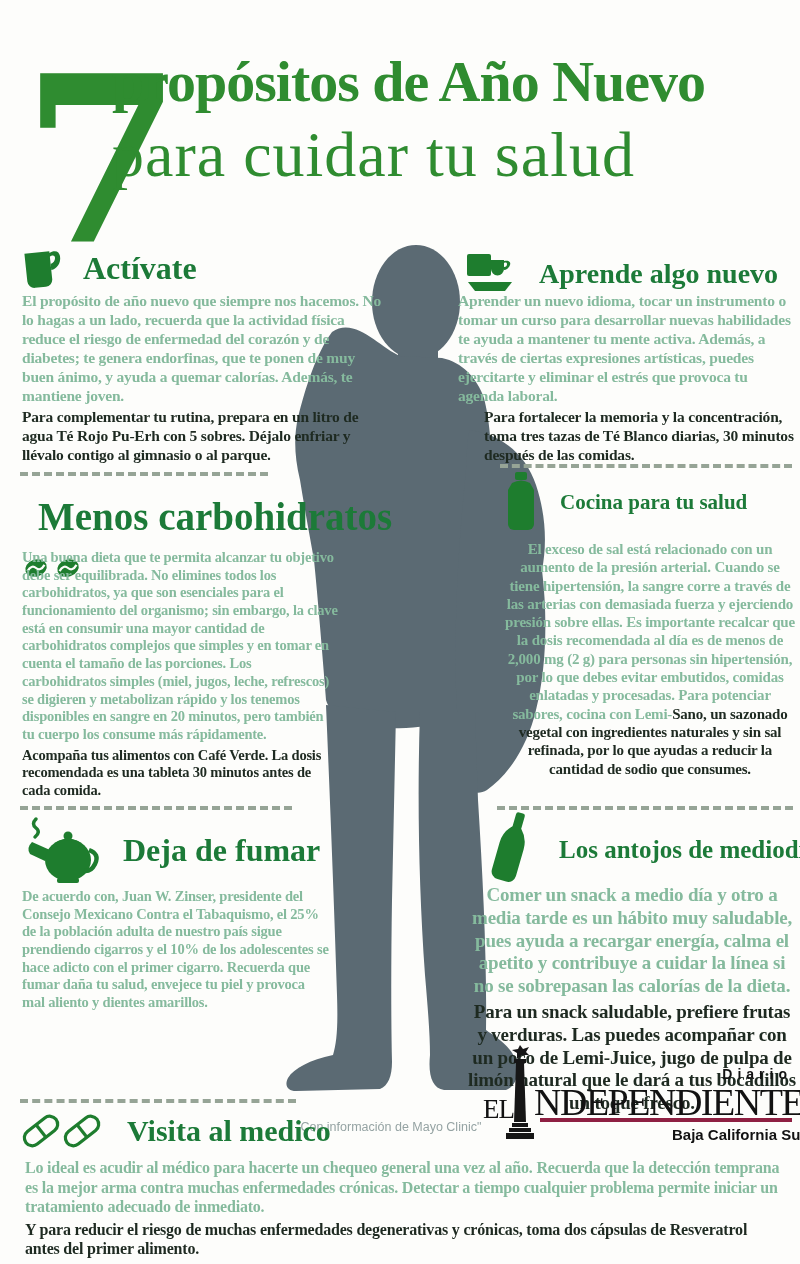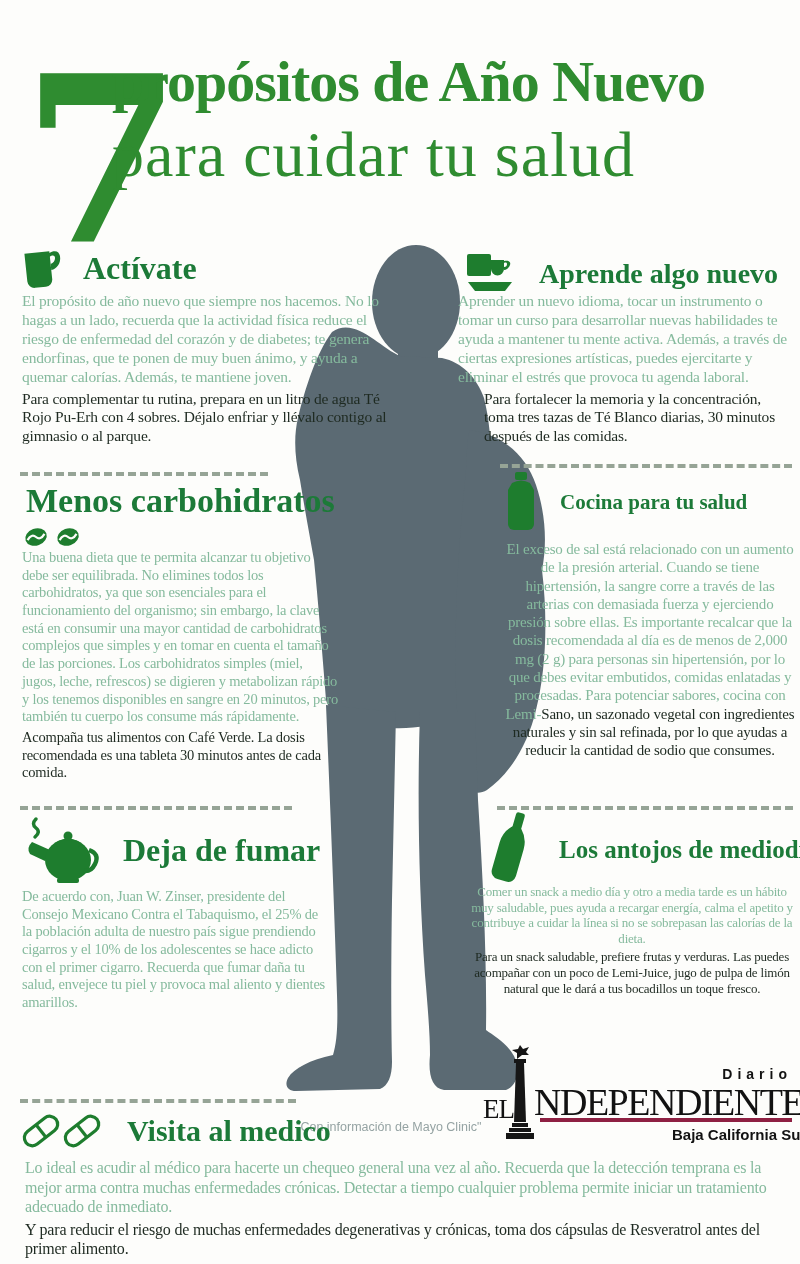--- a/index.html
+++ b/index.html
@@ -30,21 +30,21 @@
   .t1{left:112px;top:48px;font-size:58px;font-weight:bold;color:var(--title-green);
       letter-spacing:-1px;white-space:nowrap;}
   .t2{left:112px;top:118px;font-size:64px;font-weight:normal;color:var(--title-green);
       letter-spacing:1px;white-space:nowrap;}
 
   
   .sec-h{display:flex;align-items:center;gap:21px;}
   .sec-h h2{margin:0;font-weight:bold;color:var(--header-green);white-space:nowrap;}
 
   
-  .body{line-height:1.22;letter-spacing:-0.2px;}
+  .body{line-height:1.22;letter-spacing:-0.2px;font-weight:bold;}
   .body p{margin:0 0 3px 0;}
   .lt{color:var(--lt);}
   .dk{color:var(--dk);}
   .center{text-align:center;}
   .tip-indent{padding-left:26px;}
 
   .dash{height:0;border-top:4px dashed var(--dash);}
 
   
   .logo{left:450px;top:1042px;width:346px;height:100px;color:#121212;}
@@ -98,21 +98,21 @@
         <g fill="#1e7d2e" transform="rotate(-6 20 24)">
           <path d="M4 8 h25 v28 a7 7 0 0 1 -7 7 h-11 a7 7 0 0 1 -7 -7 z"></path>
           <path d="M28 10 c9 -4 12 1 11 7 c-1 7 -7 10 -10 10 l0 -6 c3 -1 5 -3 5 -6 c0 -3 -3 -3 -6 -1 z"></path>
         </g>
       </svg>
     </span>
     <h2 style="font-size:32px;">Actívate</h2>
   </div>
   <div class="abs fg body" style="left:22px;top:292px;width:368px;font-size:15.5px;">
     <p class="lt">El propósito de año nuevo que siempre nos hacemos. No lo hagas a un lado, recuerda que la actividad física reduce el riesgo de enfermedad del corazón y de diabetes; te genera endorfinas, que te ponen de muy buen ánimo, y ayuda a quemar calorías. Además, te mantiene joven.</p>
-    <p class="dk">Para complementar tu rutina, prepara en un litro de agua Té Rojo Pu-Erh con 4 sobres. Déjalo enfriar y llévalo contigo al gimnasio o al parque.</p>
+    <p class="dk">Para complementar tu rutina, prepara en un litro de agua Té Rojo Pu-Erh con 5 sobres. Déjalo enfriar y llévalo contigo al gimnasio o al parque.</p>
   </div>
 
   <div class="abs fg sec-h" style="left:462px;top:252px;">
     <span>
       <svg width="56" height="44" viewBox="0 0 56 44">
         <g fill="#1e7d2e">
           <rect x="5" y="2" width="24" height="22" rx="2"></rect>
           <path d="M29 8 h13 v9 a6.5 6.5 0 0 1 -13 0 z"></path>
           <path d="M42 9 c5 -1 7 1 6 4 c-1 3 -4 5 -6 5 l0 -3 c2 0 3 -1 3 -3 c0 -1 -1 -2 -3 -1 z"></path>
           <path d="M6 30 h44 l-7 9 h-30 z"></path>
@@ -123,21 +123,21 @@
   </div>
   <div class="abs fg body" style="left:458px;top:292px;width:336px;font-size:15.5px;">
     <p class="lt">Aprender un nuevo idioma, tocar un instrumento o tomar un curso para desarrollar nuevas habilidades te ayuda a mantener tu mente activa. Además, a través de ciertas expresiones artísticas, puedes ejercitarte y eliminar el estrés que provoca tu agenda laboral.</p>
     <p class="dk tip-indent">Para fortalecer la memoria y la concentración, toma tres tazas de Té Blanco diarias, 30 minutos después de las comidas.</p>
   </div>
 
   <div class="abs fg dash" style="left:20px;top:472px;width:248px;"></div>
   <div class="abs fg dash" style="left:500px;top:464px;width:292px;"></div>
 
   <div class="abs fg" style="left:22px;top:478px;">
-    <h2 style="margin:4px;font-size:34px;font-weight:bold;color:var(--header-green);white-space:nowrap;">Menos carbohidratos</h2>
+    <h2 style="margin:16px;font-size:39px;font-weight:bold;color:var(--header-green);white-space:nowrap;">Menos carbohidratos</h2>
     <span>
       <svg width="66" height="26" viewBox="0 0 66 26">
         <g transform="rotate(-20 14 13)">
           <ellipse cx="14" cy="13" rx="11" ry="8.5" fill="#1e7d2e"></ellipse>
           <path d="M5 13 q6 -5 9 0 q3 5 9 0" fill="none" stroke="#fdfdfb" stroke-width="2.2"></path>
         </g>
         <g transform="rotate(-20 46 13)">
           <ellipse cx="46" cy="13" rx="11" ry="8.5" fill="#1e7d2e"></ellipse>
           <path d="M37 13 q6 -5 9 0 q3 5 9 0" fill="none" stroke="#fdfdfb" stroke-width="2.2"></path>
         </g>
@@ -195,21 +195,21 @@
     <span>
       <svg width="52" height="80" viewBox="0 0 52 80">
         <g fill="#1e7d2e" transform="rotate(16 26 40)">
           <rect x="20" y="2" width="9" height="17" rx="2.5"></rect>
           <path d="M20 17 q-8 8 -8 19 v28 a8 8 0 0 0 8 8 h9 a8 8 0 0 0 8 -8 v-28 q0 -11 -8 -19 z"></path>
         </g>
       </svg>
     </span>
     <h2 style="font-size:25px;">Los antojos de mediodía</h2>
   </div>
-  <div class="abs fg body center" style="left:468px;top:884px;width:328px;font-size:13px;line-height:1.2;">
+  <div class="abs fg body center" style="left:468px;top:884px;width:328px;font-size:19px;line-height:1.2;">
     <p class="lt">Comer un snack a medio día y otro a media tarde es un hábito muy saludable, pues ayuda a recargar energía, calma el apetito y contribuye a cuidar la línea si no se sobrepasan las calorías de la dieta.</p>
     <p class="dk">Para un snack saludable, prefiere frutas y verduras. Las puedes acompañar con un poco de Lemi-Juice, jugo de pulpa de limón natural que le dará a tus bocadillos un toque fresco.</p>
   </div>
 
   <div class="abs fg logo">
     <span class="diario">Diario</span>
     <span class="el">EL</span>
     <span class="col">
       <svg width="30" height="96" viewBox="0 0 30 96" fill="#161616">
         <path d="M15 1 l3 4 l6 -2 l-3 5 l3 3 l-7 0 l-5 4 l0 -6 l-5 -3 l6 -1 z"></path>

